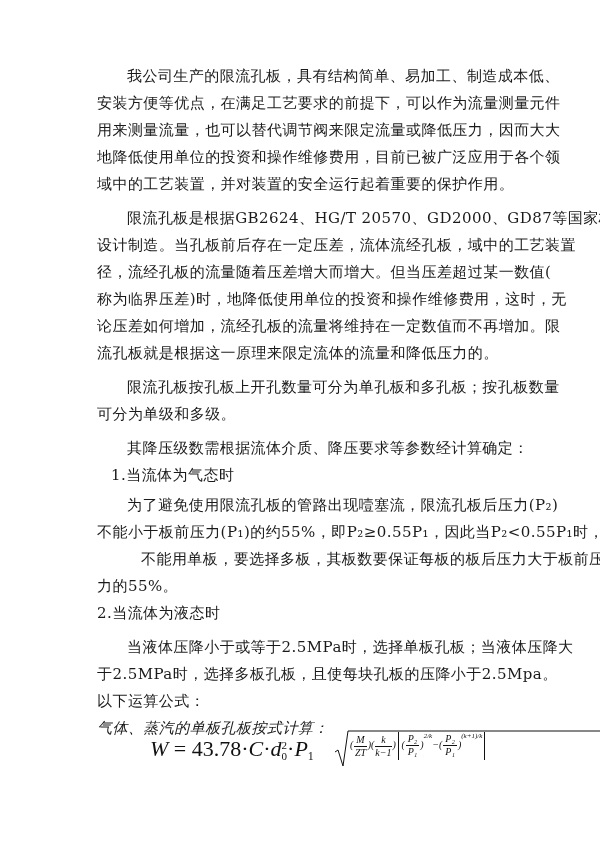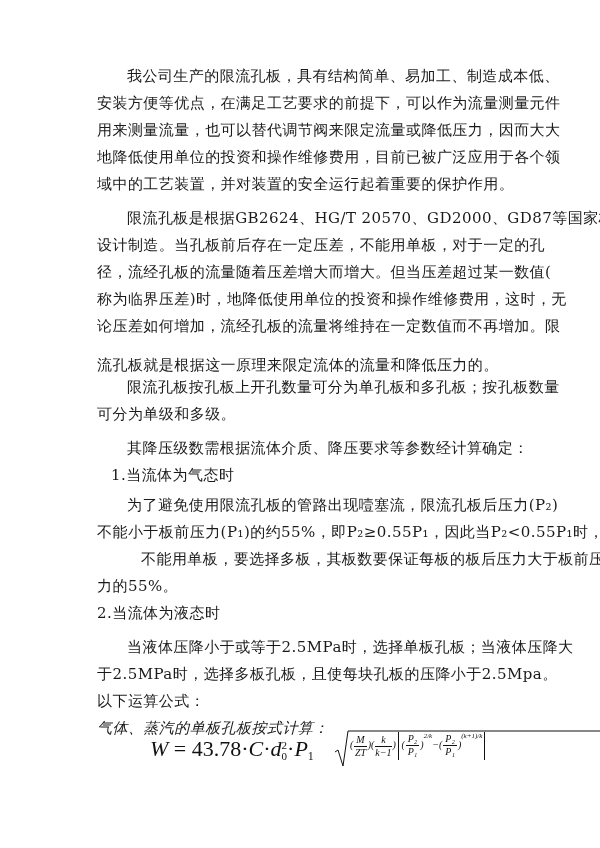--- a/index.html
+++ b/index.html
@@ -27,25 +27,25 @@
 </head>
 <body>
 
 <div class="page" id="page">
     <div class="line indent" style="top: 66px;">我公司生产的限流孔板，具有结构简单、易加工、制造成本低、</div>
     <div class="line" style="top: 93px;">安装方便等优点，在满足工艺要求的前提下，可以作为流量测量元件</div>
     <div class="line" style="top: 120px;">用来测量流量，也可以替代调节阀来限定流量或降低压力，因而大大</div>
     <div class="line" style="top: 147px;">地降低使用单位的投资和操作维修费用，目前已被广泛应用于各个领</div>
     <div class="line" style="top: 174px;">域中的工艺装置，并对装置的安全运行起着重要的保护作用。</div>
     <div class="line indent" style="top: 208px;">限流孔板是根据GB2624、HG/T 20570、GD2000、GD87等国家标准</div>
-    <div class="line" style="top: 235px;">设计制造。当孔板前后存在一定压差，不能用单板，对于一定的孔</div>
+    <div class="line" style="top: 235px;">设计制造。当孔板前后存在一定压差，流体流经孔板，域中的工艺装置</div>
     <div class="line" style="top: 262px;">径，流经孔板的流量随着压差增大而增大。但当压差超过某一数值(</div>
     <div class="line" style="top: 289px;">称为临界压差)时，地降低使用单位的投资和操作维修费用，这时，无</div>
     <div class="line" style="top: 316px;">论压差如何增加，流经孔板的流量将维持在一定数值而不再增加。限</div>
-    <div class="line" style="top: 343px; margin-top: 12px;">流孔板就是根据这一原理来限定流体的流量和降低压力的。</div>
+    <div class="line" style="top: 343px;">流孔板就是根据这一原理来限定流体的流量和降低压力的。</div>
     <div class="line indent" style="top: 377px;">限流孔板按孔板上开孔数量可分为单孔板和多孔板；按孔板数量</div>
     <div class="line" style="top: 404px;">可分为单级和多级。</div>
     <div class="line indent" style="top: 438px;">其降压级数需根据流体介质、降压要求等参数经计算确定：</div>
     <div class="line indent-sm" style="top: 465px;">1.当流体为气态时</div>
     <div class="line indent" style="top: 495px;">为了避免使用限流孔板的管路出现噎塞流，限流孔板后压力(P₂)</div>
     <div class="line" style="top: 522px;">不能小于板前压力(P₁)的约55%，即P₂≥0.55P₁，因此当P₂&lt;0.55P₁时，</div>
     <div class="line" style="top: 549px; margin-left: 44px;">不能用单板，要选择多板，其板数要保证每板的板后压力大于板前压</div>
     <div class="line" style="top: 576px;">力的55%。</div>
     <div class="line" style="top: 603px;">2.当流体为液态时</div>
     <div class="line indent" style="top: 637px;">当液体压降小于或等于2.5MPa时，选择单板孔板；当液体压降大</div>

